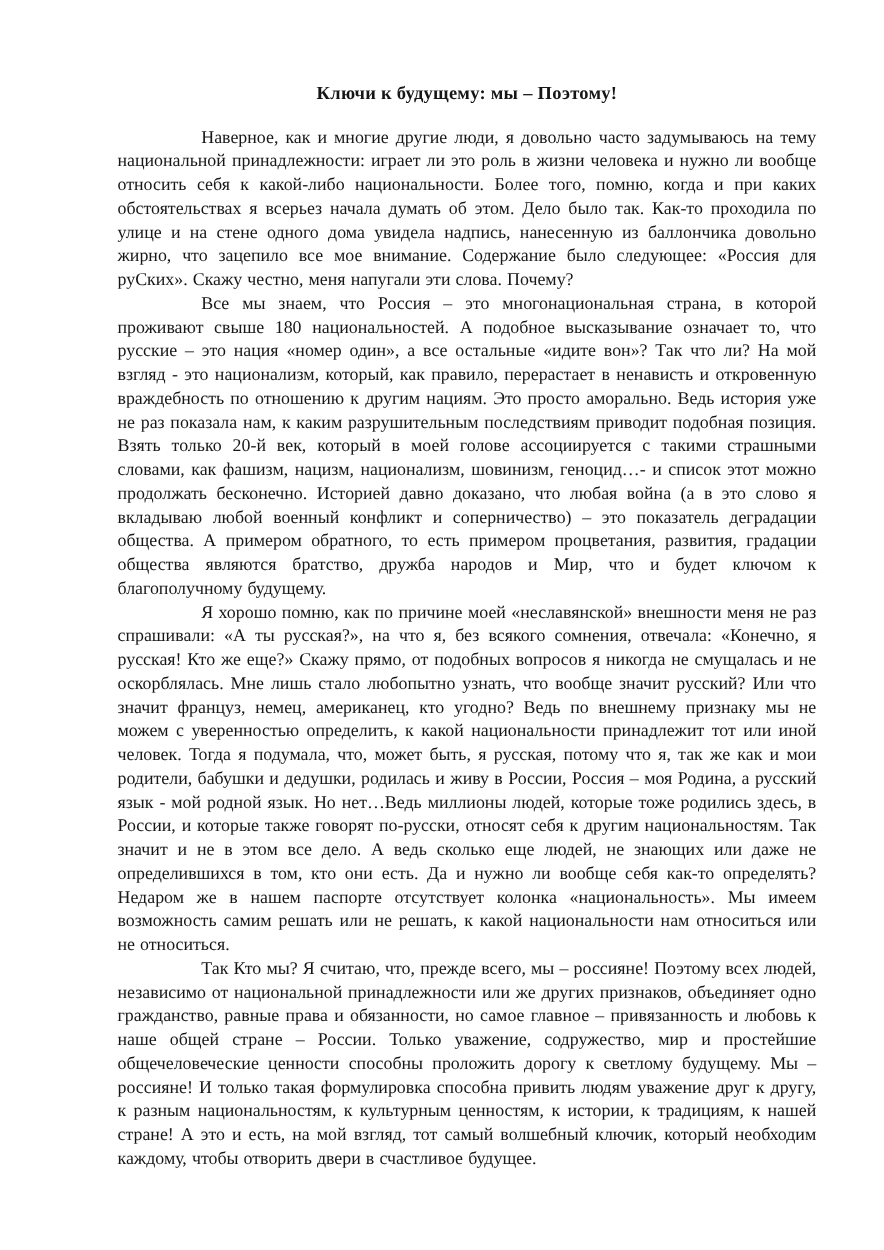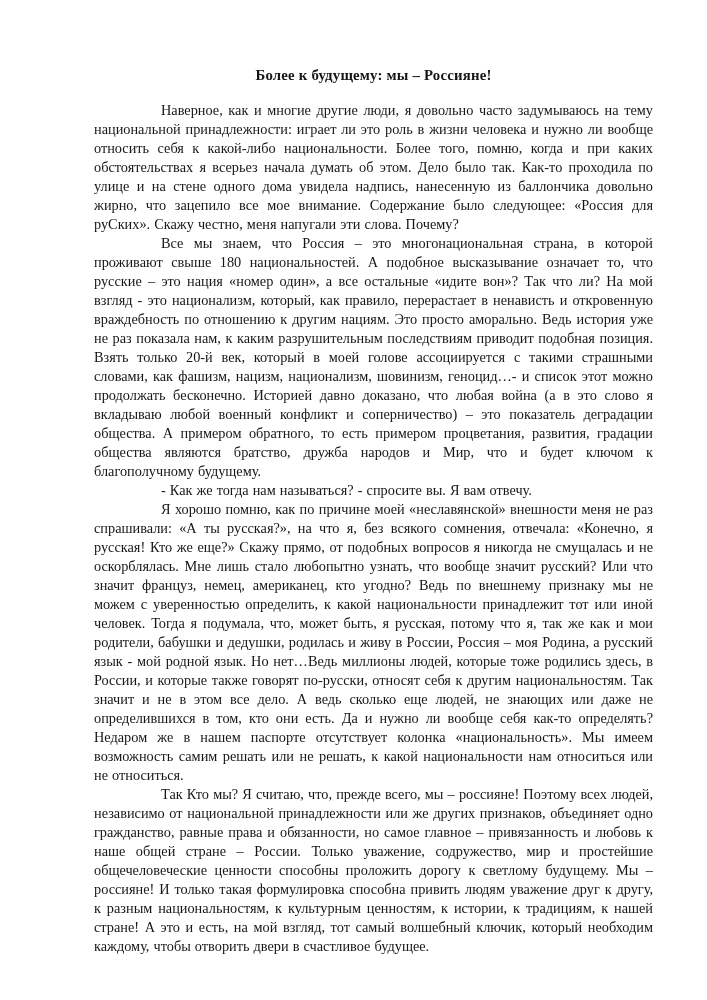--- a/index.html
+++ b/index.html
@@ -35,24 +35,23 @@
     text-indent: 67px;
     font-size: 14.3px;
     line-height: 19px;
     word-spacing: 0.5px;
   }
 </style>
 </head>
 <body>
 
 <div class="page">
-  <h1 class="doc-title">Более к будущему: мы – Россияне!</h1>
+  <h1 class="doc-title">Ключи к будущему: мы – Поэтому!</h1>
 
   <p class="para">Наверное, как и многие другие люди, я довольно часто задумываюсь на тему национальной принадлежности: играет ли это роль в жизни человека и нужно ли вообще относить себя к какой-либо национальности. Более того, помню, когда и при каких обстоятельствах я всерьез начала думать об этом. Дело было так. Как-то проходила по улице и на стене одного дома увидела надпись, нанесенную из баллончика довольно жирно, что зацепило все мое внимание. Содержание было следующее: «Россия для руСких». Скажу честно, меня напугали эти слова. Почему?</p>
 
   <p class="para">Все мы знаем, что Россия – это многонациональная страна, в которой проживают свыше 180 национальностей. А подобное высказывание означает то, что русские – это нация «номер один», а все остальные «идите вон»? Так что ли? На мой взгляд - это национализм, который, как правило, перерастает в ненависть и откровенную враждебность по отношению к другим нациям. Это просто аморально. Ведь история уже не раз показала нам, к каким разрушительным последствиям приводит подобная позиция. Взять только 20-й век, который в моей голове ассоциируется с такими страшными словами, как фашизм, нацизм, национализм, шовинизм, геноцид…- и список этот можно продолжать бесконечно. Историей давно доказано, что любая война (а в это слово я вкладываю любой военный конфликт и соперничество) – это показатель деградации общества. А примером обратного, то есть примером процветания, развития, градации общества являются братство, дружба народов и Мир, что и будет ключом к благополучному будущему.</p>
 
-  <p class="para">- Как же тогда нам называться? - спросите вы. Я вам отвечу.</p>
 
   <p class="para">Я хорошо помню, как по причине моей «неславянской» внешности меня не раз спрашивали: «А ты русская?», на что я, без всякого сомнения, отвечала: «Конечно, я русская! Кто же еще?» Скажу прямо, от подобных вопросов я никогда не смущалась и не оскорблялась. Мне лишь стало любопытно узнать, что вообще значит русский? Или что значит француз, немец, американец, кто угодно? Ведь по внешнему признаку мы не можем с уверенностью определить, к какой национальности принадлежит тот или иной человек. Тогда я подумала, что, может быть, я русская, потому что я, так же как и мои родители, бабушки и дедушки, родилась и живу в России, Россия – моя Родина, а русский язык - мой родной язык. Но нет…Ведь миллионы людей, которые тоже родились здесь, в России, и которые также говорят по-русски, относят себя к другим национальностям. Так значит и не в этом все дело. А ведь сколько еще людей, не знающих или даже не определившихся в том, кто они есть. Да и нужно ли вообще себя как-то определять? Недаром же в нашем паспорте отсутствует колонка «национальность». Мы имеем возможность самим решать или не решать, к какой национальности нам относиться или не относиться.</p>
 
   <p class="para">Так Кто мы? Я считаю, что, прежде всего, мы – россияне! Поэтому всех людей, независимо от национальной принадлежности или же других признаков, объединяет одно гражданство, равные права и обязанности, но самое главное – привязанность и любовь к наше общей стране – России. Только уважение, содружество, мир и простейшие общечеловеческие ценности способны проложить дорогу к светлому будущему. Мы – россияне! И только такая формулировка способна привить людям уважение друг к другу, к разным национальностям, к культурным ценностям, к истории, к традициям, к нашей стране! А это и есть, на мой взгляд, тот самый волшебный ключик, который необходим каждому, чтобы отворить двери в счастливое будущее.</p>
 </div>
 
 </body></html>

